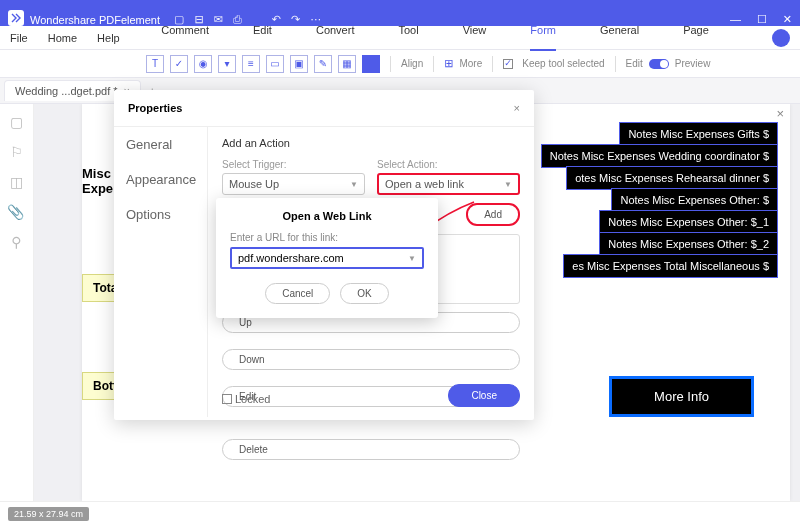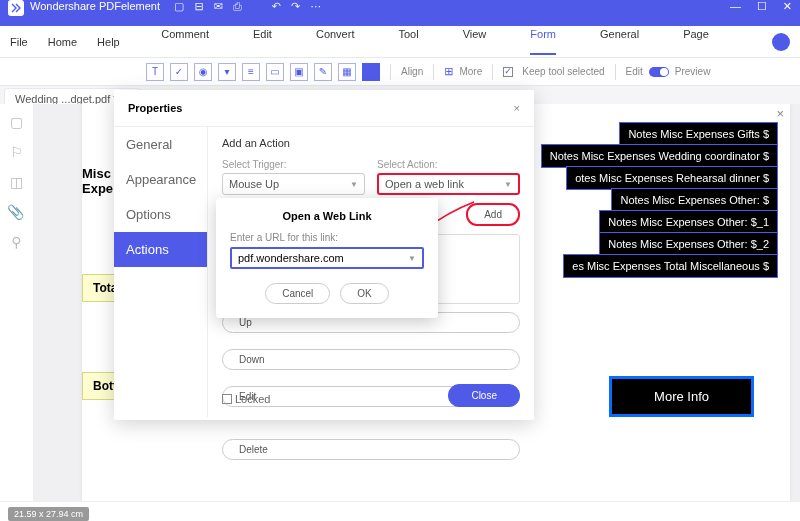--- a/index.html
+++ b/index.html
@@ -1,25 +1,25 @@
 <!DOCTYPE html>
 <html><head>
 <meta charset="utf-8">
 <style>
 *{margin:0;padding:0;box-sizing:border-box;font-family:-apple-system,"Segoe UI",Arial,sans-serif;font-size:11px;}
 body{background:#f5f5f7;width:800px;height:521px;overflow:hidden;position:relative;}
-.titlebar{height:26px;background:#4f5be8;display:flex;align-items:flex-start;padding:0 8px;color:#fff;}
+.titlebar{height:26px;background:#4f5be8;display:flex;align-items:flex-end;padding:0 8px;color:#fff;}
 .titlebar .logo{width:16px;height:16px;background:#fff;border-radius:3px;display:flex;align-items:center;justify-content:center;margin-right:6px;}
 .titlebar .logo svg{width:10px;height:10px;}
 .titlebar .appn{font-size:11px;flex-shrink:0;margin-right:14px;}
 .titlebar .tbicons{display:flex;gap:10px;align-items:center;}
 .titlebar .tbicons span{opacity:.9;cursor:pointer;}
 .titlebar .winbtns{margin-left:auto;display:flex;gap:16px;}
 .titlebar .winbtns span{cursor:pointer;}
-.menubar{height:32px;background:#fff;display:flex;align-items:center;padding:0 10px;border-bottom:1px solid #e7e7ee;}
+.menubar{height:24px;background:#fff;display:flex;align-items:center;padding:0 10px;border-bottom:1px solid #e7e7ee;}
 .menubar span{margin-right:20px;cursor:pointer;color:#333;}
 .menubar.top span.active{color:#4f5be8;border-bottom:2px solid #4f5be8;padding-bottom:13px;}
 .menubar .ctr{margin-left:auto;margin-right:auto;display:flex;gap:24px;}
 .menubar .avatar{width:18px;height:18px;border-radius:50%;background:#4f5be8;margin-left:auto;}
 .toolbar{height:28px;background:#fff;display:flex;align-items:center;padding:0 10px;gap:6px;border-bottom:1px solid #e7e7ee;}
 .toolbar .tool{width:18px;height:18px;border:1px solid #aeb3e6;display:flex;align-items:center;justify-content:center;color:#4f5be8;cursor:pointer;font-size:10px;}
 .toolbar .sep{width:1px;height:16px;background:#ddd;margin:0 4px;}
 .toolbar .txt{color:#888;font-size:10px;}
 .toolbar .tog{width:20px;height:10px;border-radius:5px;background:#4f5be8;position:relative;}
 .toolbar .tog::after{content:"";position:absolute;right:1px;top:1px;width:8px;height:8px;background:#fff;border-radius:50%;}
@@ -181,21 +181,20 @@
 <div class="props">
   <div class="hdr">
     <span>Properties</span>
     <span class="x">×</span>
   </div>
   <div class="body">
     <div class="side">
       <div>General</div>
       <div>Appearance</div>
       <div>Options</div>
-      <div class="act">Actions</div>
     </div>
     <div class="main">
       <div class="sub">Add an Action</div>
       <div class="row">
         <div class="col">
           <div class="lbl">Select Trigger:</div>
           <div class="sel">
               <span>Mouse Up</span>
               <span class="car">▼</span>
             </div>

